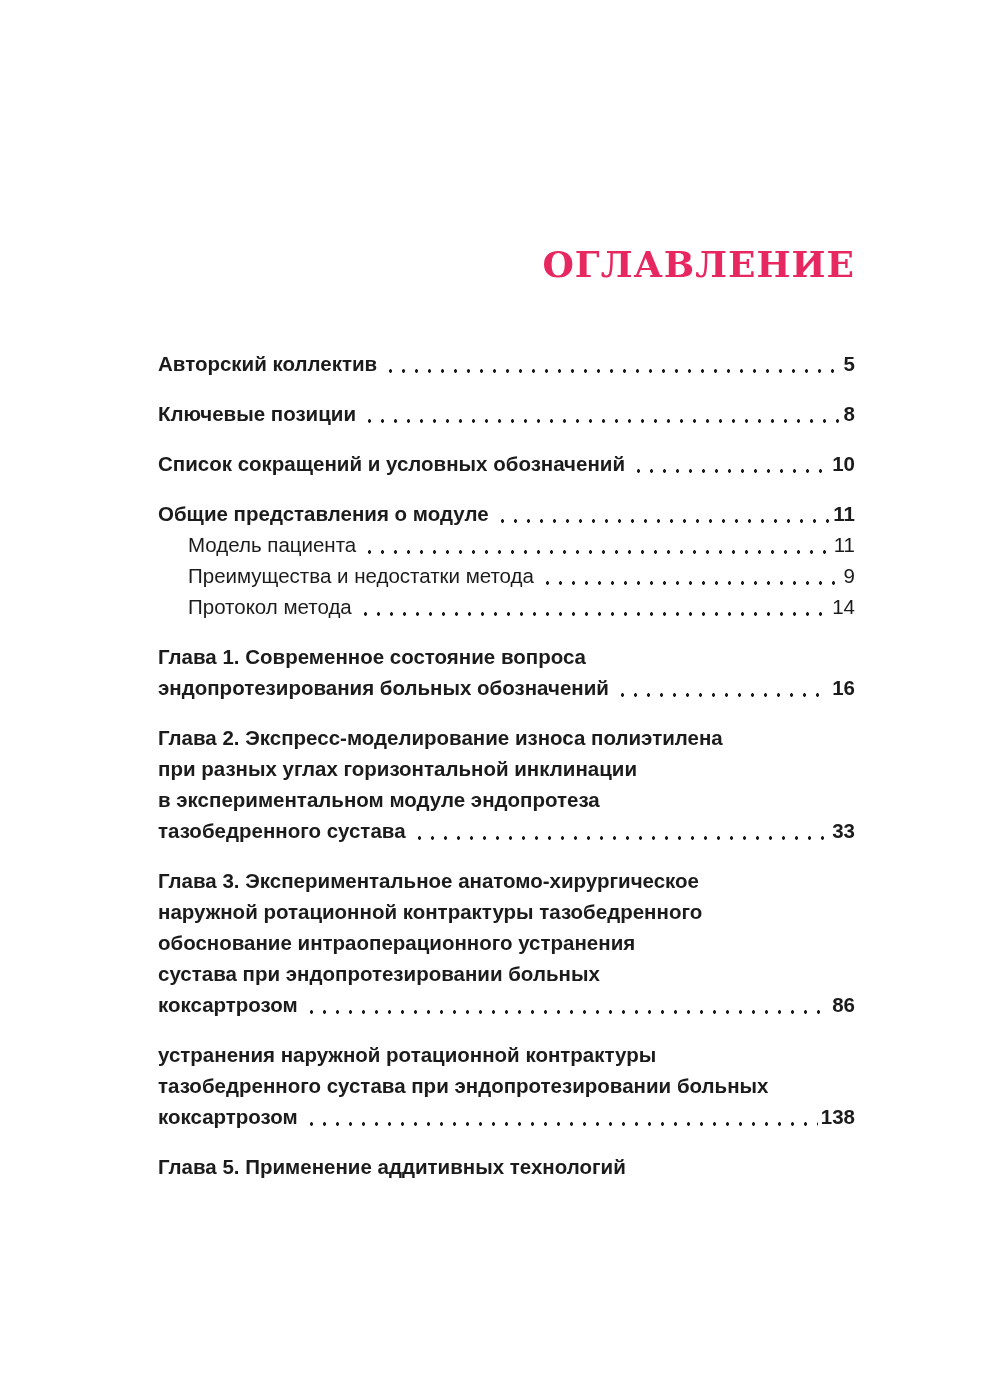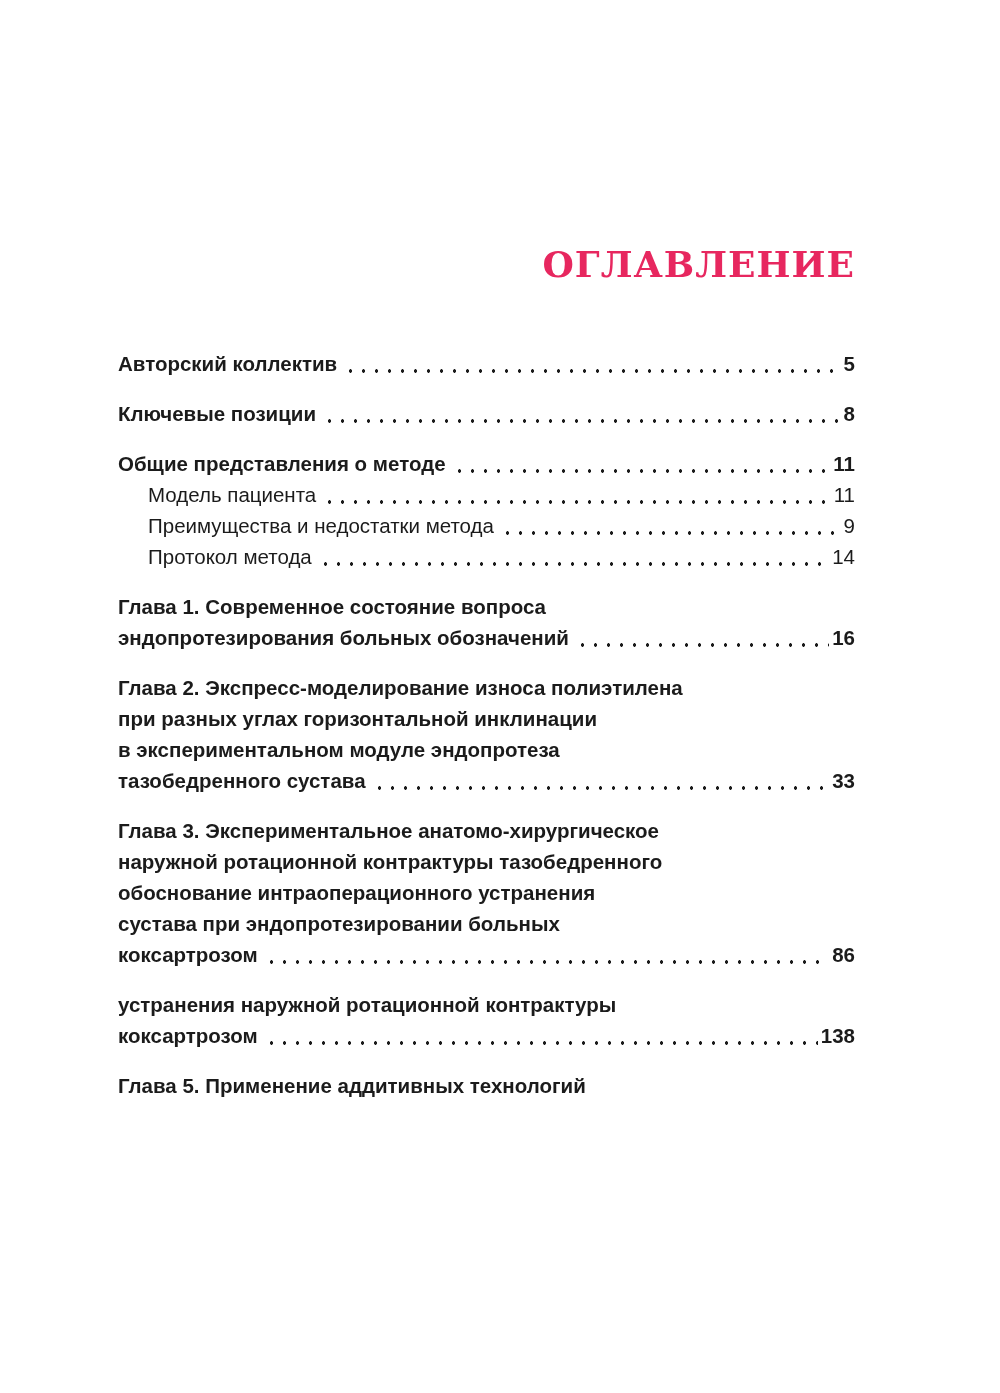--- a/index.html
+++ b/index.html
@@ -36,21 +36,21 @@
     font-size: 36px;
     line-height: 1.15;
     letter-spacing: 1px;
     color: #e7275f;
   }
   .toc {
     margin-top: 63px;
     font-size: 20.5px;
     font-weight: 700;
   }
-  .entry { margin-top: 19px; }
+  .entry { margin-top: 19px; margin-left: 40px; }
   .entry:first-child { margin-top: 0; }
   .entry.sub {
     margin-top: 0;
     font-weight: 400;
     padding-left: 30px;
   }
   .line { line-height: 31px; }
   .row {
     display: flex;
     line-height: 31px;
@@ -95,24 +95,31 @@
       </div>
 
       <div class="entry">
         <div class="row">
           <span class="label">Ключевые позиции</span>
           <span class="dots"></span>
           <span class="page-num">8</span>
         </div>
       </div>
 
+      <div class="entry">
+        <div class="row">
+          <span class="label">Список сокращений и условных обозначений</span>
+          <span class="dots"></span>
+          <span class="page-num">10</span>
+        </div>
+      </div>
 
       <div class="entry">
         <div class="row">
-          <span class="label">Общие представления о методе</span>
+          <span class="label">Общие представления о модуле</span>
           <span class="dots"></span>
           <span class="page-num">11</span>
         </div>
       </div>
 
       <div class="entry sub">
         <div class="row">
           <span class="label">Модель пациента</span>
           <span class="dots"></span>
           <span class="page-num">11</span>
@@ -162,20 +169,21 @@
         <div class="line">сустава при эндопротезировании больных</div>
         <div class="row">
           <span class="label">коксартрозом</span>
           <span class="dots"></span>
           <span class="page-num">86</span>
         </div>
       </div>
 
       <div class="entry">
         <div class="line">устранения наружной ротационной контрактуры</div>
+        <div class="line">тазобедренного сустава при эндопротезировании больных</div>
         <div class="row">
           <span class="label">коксартрозом</span>
           <span class="dots"></span>
           <span class="page-num">138</span>
         </div>
       </div>
 
       <div class="entry">
         <div class="line">Глава 5. Применение аддитивных технологий</div>
       </div>

